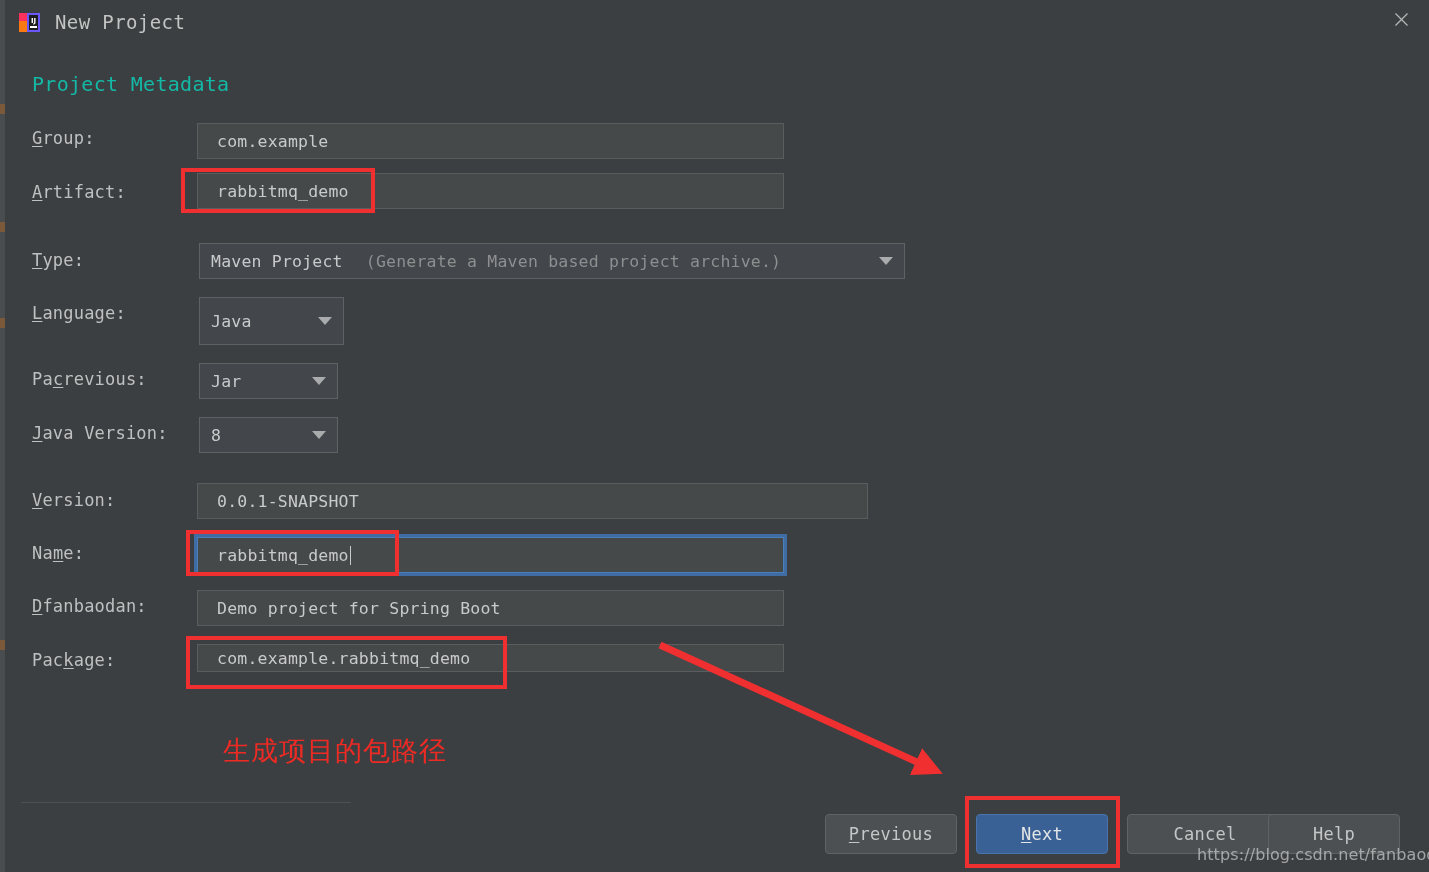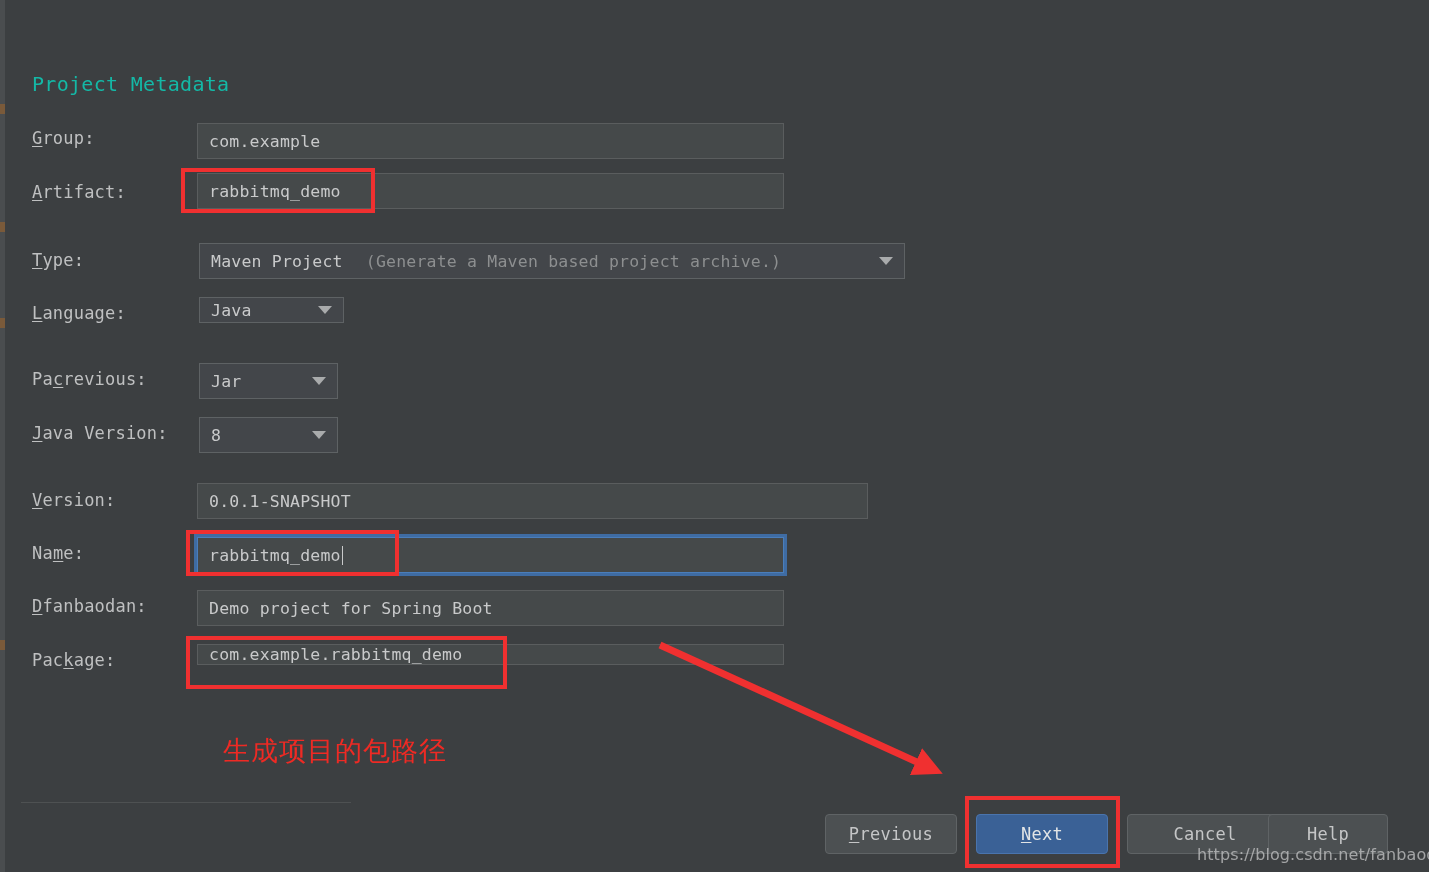--- a/index.html
+++ b/index.html
@@ -82,21 +82,21 @@
     white-space: nowrap;
   }
   .label u { text-decoration: underline; text-underline-offset: 2px; }
 
   .field {
     position: absolute;
     background: #45494a;
     border: 1px solid #5a5d5e;
     display: flex;
     align-items: center;
-    padding-left: 11px;
+    padding-left: 19px;
     font-size: 16.5px;
     color: #c9cacb;
     letter-spacing: 0.2px;
     overflow: hidden;
     white-space: nowrap;
   }
   .field.focused {
     border: 1px solid #4a7ebb;
     outline: 3px solid #3f6ca3;
     background: #45494a;
@@ -201,20 +201,39 @@
 
 <div class="left-sliver">
   <div class="left-sliver-tick" style="top:104px"></div>
   <div class="left-sliver-tick" style="top:222px"></div>
   <div class="left-sliver-tick" style="top:318px"></div>
   <div class="left-sliver-tick" style="top:640px"></div>
 </div>
 
 <div class="dialog">
 
+  <div class="titlebar">
+    <div class="app-icon">
+      <svg width="26" height="24" viewBox="0 0 26 24">
+        <rect x="2" y="2" width="11" height="11" fill="#fe315d"></rect>
+        <rect x="2" y="10" width="10" height="11" fill="#f97a12"></rect>
+        <rect x="10" y="2" width="13" height="19" fill="#6b57ff"></rect>
+        <rect x="12" y="4" width="9" height="15" fill="#1b1c1d"></rect>
+        <text x="16.5" y="12" font-family="DejaVu Sans, sans-serif" font-size="7" font-weight="bold" fill="#ffffff" text-anchor="middle">IJ</text>
+        <rect x="13" y="15" width="7" height="2" fill="#ffffff"></rect>
+      </svg>
+    </div>
+    <div class="title-text">New Project</div>
+    <div class="close-btn">
+      <svg width="15" height="15" viewBox="0 0 15 15">
+        <line x1="1.5" y1="1.5" x2="13.5" y2="13.5" stroke="#b5b6b7" stroke-width="1.3"></line>
+        <line x1="13.5" y1="1.5" x2="1.5" y2="13.5" stroke="#b5b6b7" stroke-width="1.3"></line>
+      </svg>
+    </div>
+  </div>
 
   <div class="section-title">Project Metadata</div>
 
   <div class="label" style="left:27px; top:128px;"><span></span><u>G</u><span>roup:</span></div>
   <div class="field" style="left:192px; top:123px; width:587px; height:36px;">
       <span>com.example</span>
     </div>
 
   <div class="label" style="left:27px; top:182px;"><span></span><u>A</u><span>rtifact:</span></div>
   <div class="field" style="left:192px; top:173px; width:587px; height:36px;">
@@ -223,21 +242,21 @@
   <div class="redbox" style="left:176px; top:168px; width:194px; height:45px;"></div>
 
   <div class="label" style="left:27px; top:250px;"><span></span><u>T</u><span>ype:</span></div>
   <div class="combo" style="left:194px; top:243px; width:706px; height:36px;">
     <span>Maven Project</span>
     <span class="hint">(Generate a Maven based project archive.)</span>
     <span class="arrow"></span>
   </div>
 
   <div class="label" style="left:27px; top:303px;"><span></span><u>L</u><span>anguage:</span></div>
-  <div class="combo" style="left:194px; top:297px; width:145px; height:26px;">
+  <div class="combo" style="left:194px; top:297px; width:145px; height:48px;">
     <span>Java</span>
     <span class="arrow"></span>
   </div>
 
   <div class="label" style="left:27px; top:369px;"><span>Pa</span><u>c</u><span>revious:</span></div>
   <div class="combo" style="left:194px; top:363px; width:139px; height:36px;">
     <span>Jar</span>
     <span class="arrow"></span>
   </div>
 
@@ -258,21 +277,21 @@
       <span class="caret"></span>
     </div>
   <div class="redbox" style="left:181px; top:530px; width:213px; height:46px;"></div>
 
   <div class="label" style="left:27px; top:596px;"><span></span><u>D</u><span>fanbaodan:</span></div>
   <div class="field" style="left:192px; top:590px; width:587px; height:36px;">
       <span>Demo project for Spring Boot</span>
     </div>
 
   <div class="label" style="left:27px; top:650px;"><span>Pac</span><u>k</u><span>age:</span></div>
-  <div class="field" style="left:192px; top:644px; width:587px; height:21px;">
+  <div class="field" style="left:192px; top:644px; width:587px; height:28px;">
       <span>com.example.rabbitmq_demo</span>
     </div>
   <div class="redbox" style="left:181px; top:636px; width:321px; height:53px;"></div>
 
   <svg class="arrow-svg" width="330" height="180">
     <defs>
       <marker id="arrowhead" markerWidth="4.2" markerHeight="4.2" refX="2.2" refY="2.1" orient="auto">
         <polygon points="0,0 4.2,2.1 0,4.2" fill="#f03030"></polygon>
       </marker>
     </defs>
@@ -292,21 +311,21 @@
       <span></span>
       <u>N</u>
       <span>ext</span>
     </div>
   <div class="redbox" style="left:960px; top:796px; width:155px; height:72px;"></div>
   <div class="btn" style="left:1122px; top:814px; width:156px;">
       <span>Cancel</span>
       <u></u>
       <span></span>
     </div>
-  <div class="btn" style="left:1263px; top:814px; width:120px;">
+  <div class="btn" style="left:1263px; top:814px; width:132px;">
       <span>Help</span>
       <u></u>
       <span></span>
     </div>
 
   <div class="watermark">https://blog.csdn.net/fanbaodan</div>
 
 </div>
 
 </body></html>

